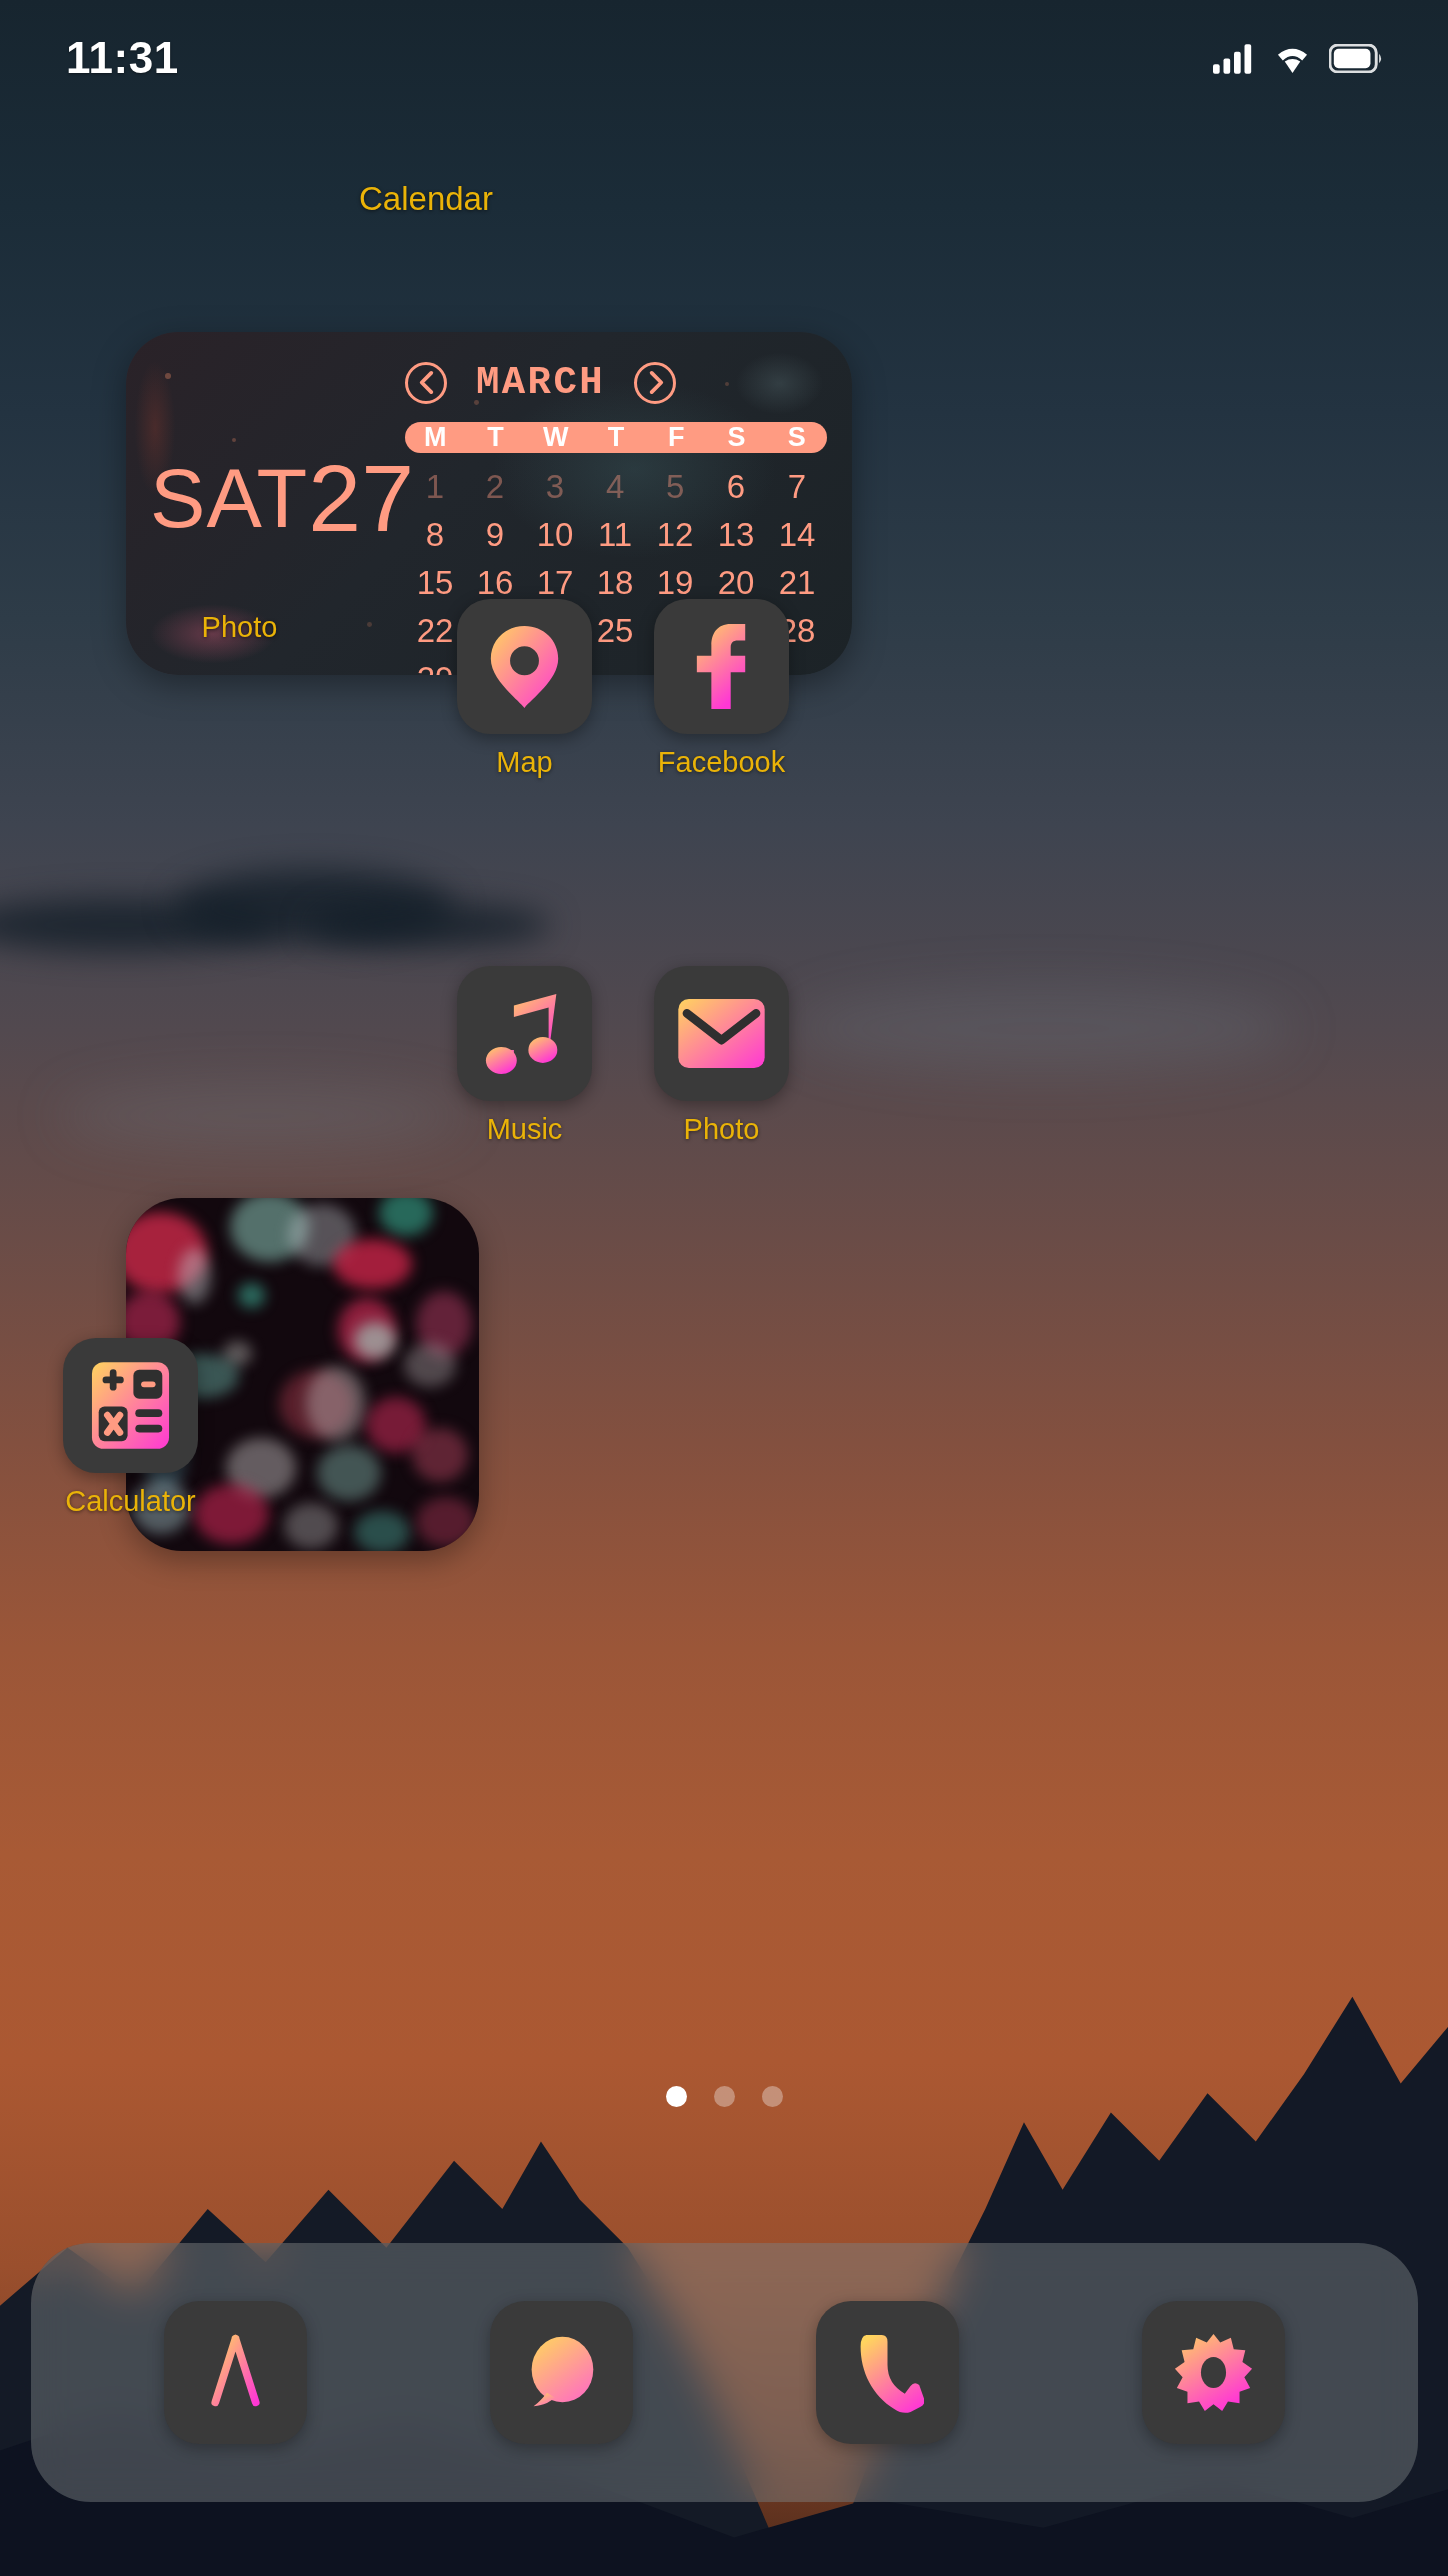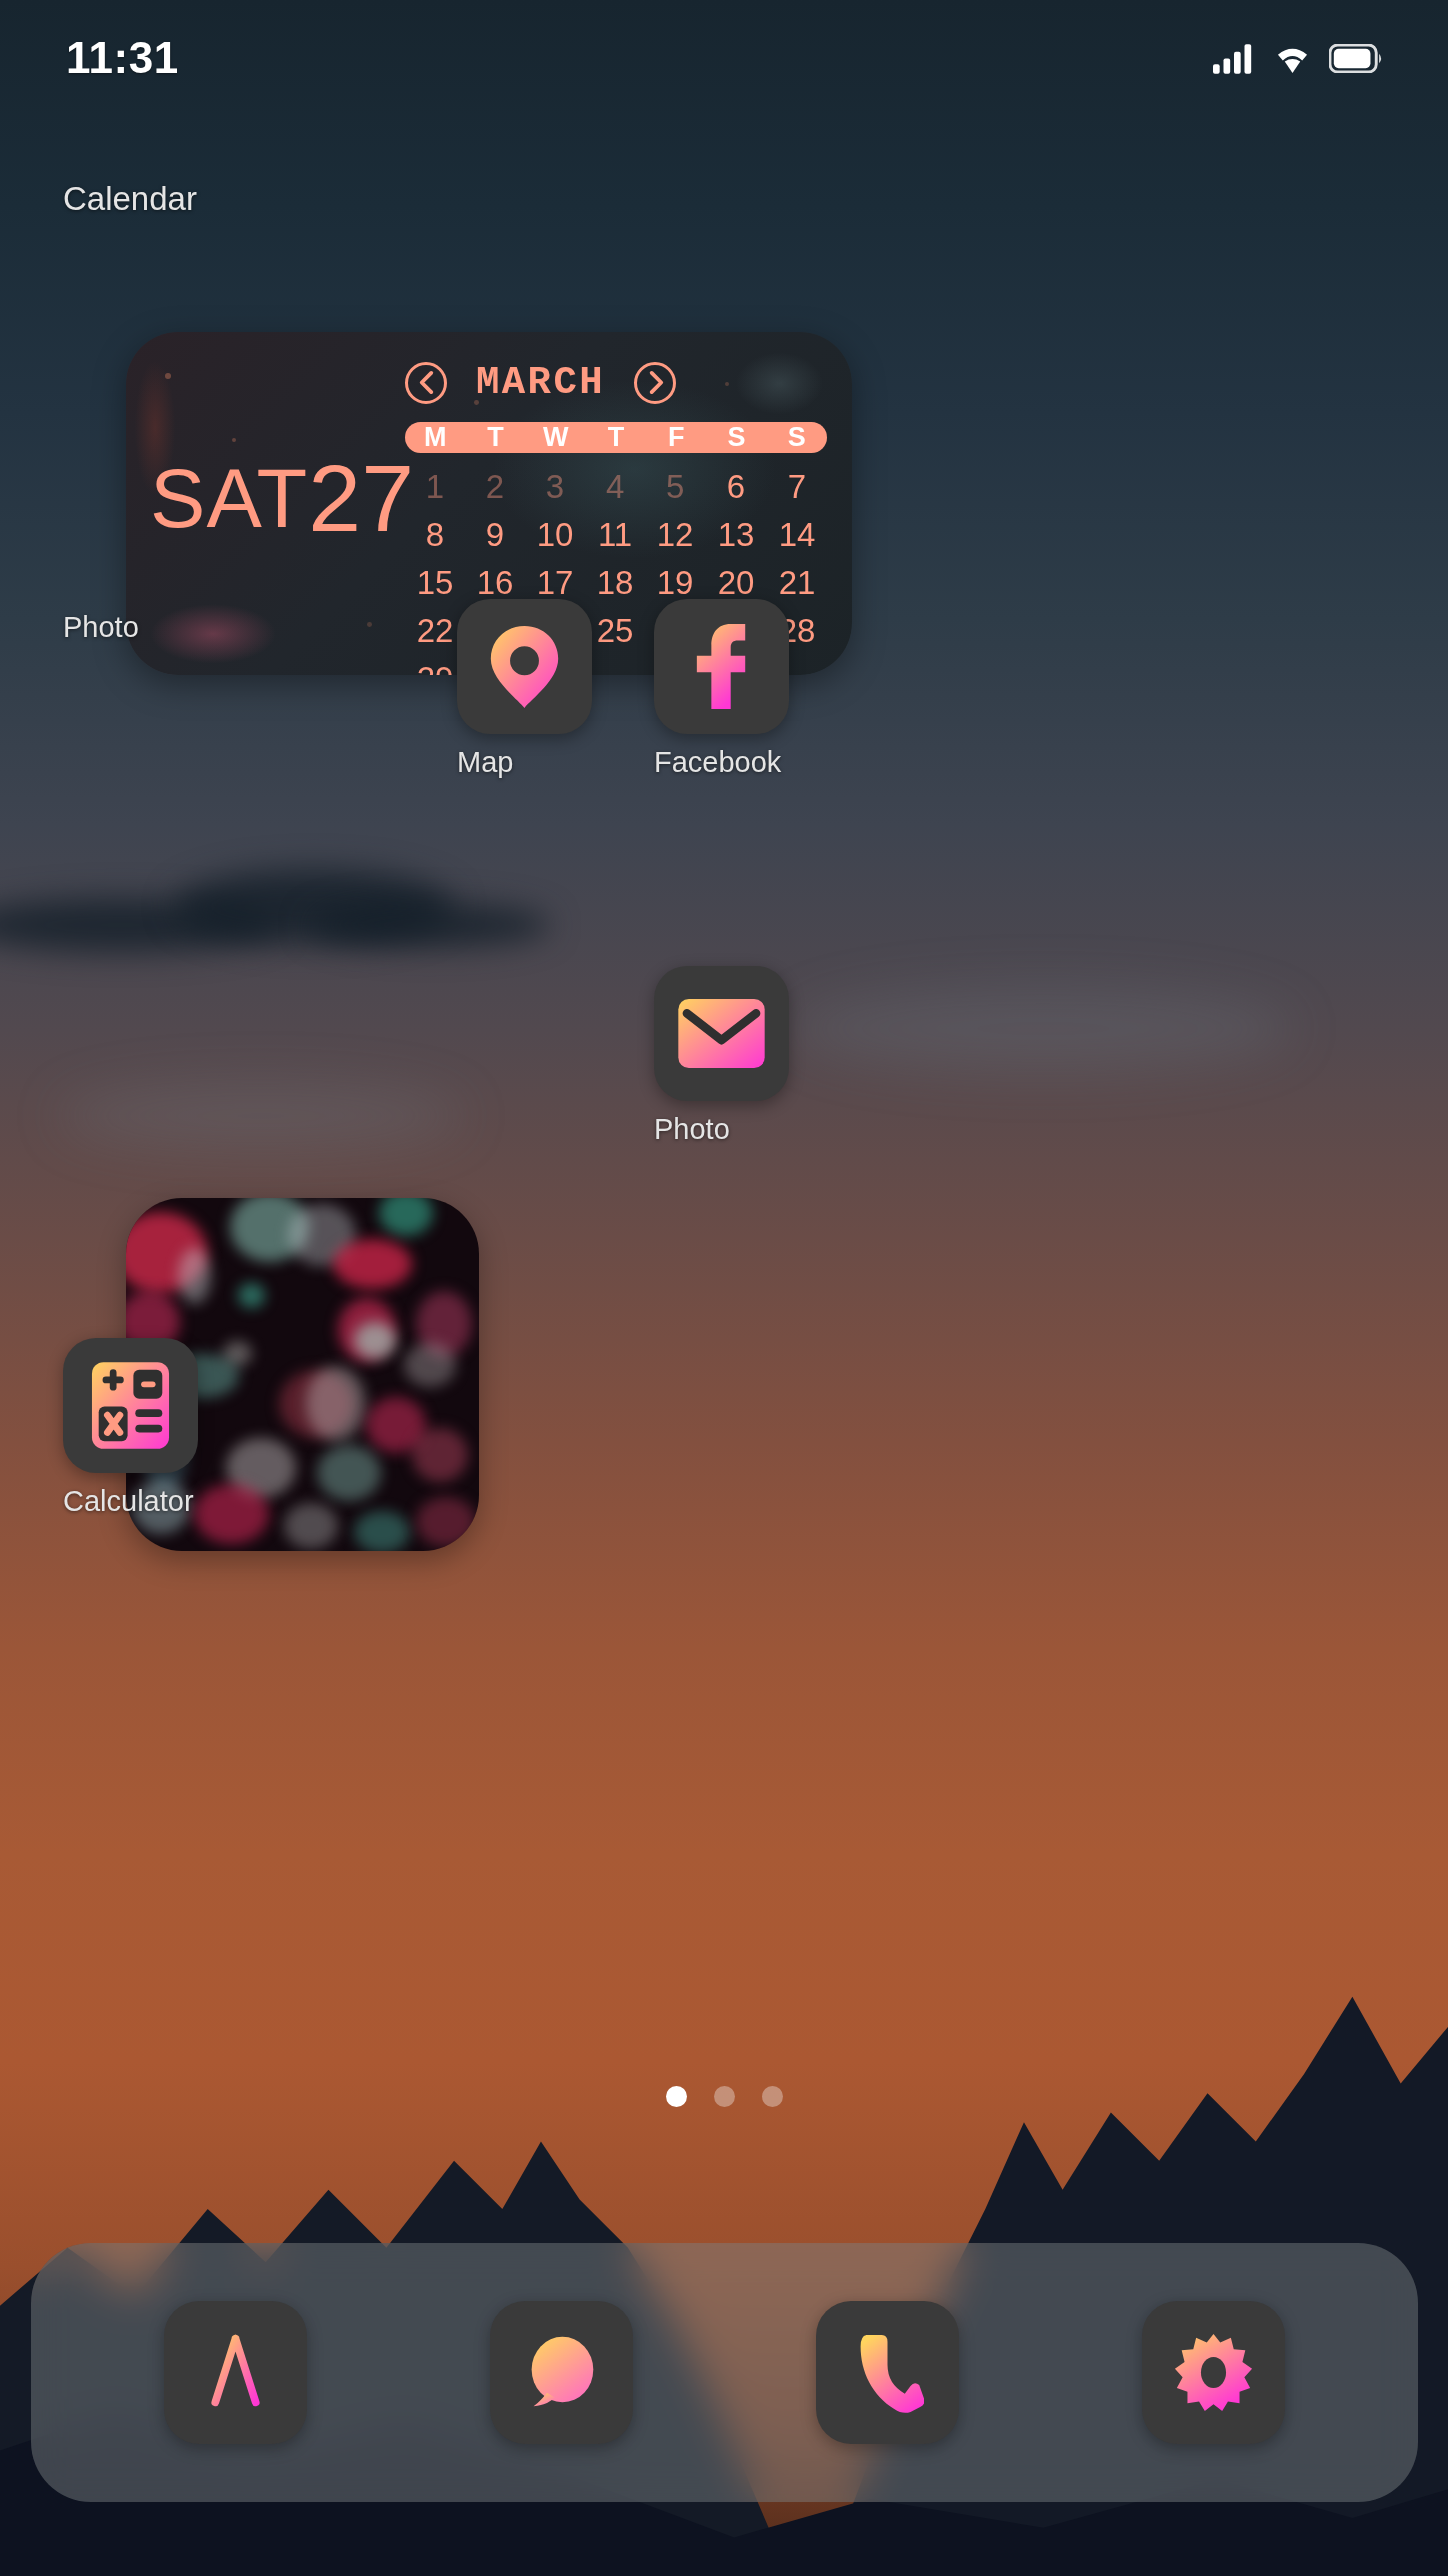--- a/index.html
+++ b/index.html
@@ -89,21 +89,21 @@
               row-gap:0px; flex:1; }
   .cal-cell { display:flex; align-items:center; justify-content:center;
               color:#ff9b82; font-size:33px; height:48px; }
   .cal-cell.dim { color:rgba(255,155,130,.42); }
   .cal-cell.today .pill {
     background:#ff9b82; color:#fff; border-radius:11.6px;
     padding:1.9px 12.6px 3.9px; line-height:1;
   }
 
   .widget-label, .app-label {
-    color:#e5e5e5; text-align:left;
+    color:#eab308; text-align:center;
     text-shadow:0 1px 3.9px rgba(0,0,0,.55);
   }
   .widget-label { font-size:33px; margin-top:13.5px; }
   .app-label { font-size:29px; margin-top:11.6px; }
 
   .photo-widget {
     position:absolute; left:63px; top:599px; width:353px; height:353px;
     border-radius:56px; overflow:hidden; box-shadow:0 9.7px 29px rgba(0,0,0,.3);
     background:#12080e;
   }
@@ -319,20 +319,36 @@
               <stop offset="100%" stop-color="#ff37d5"></stop>
             </linearGradient>
           </defs>
         <path d="M55 2 H40 C26 2 20 12 20 24 V35 H5 V52 H20 V90 H40 V52 H55 V35 H40 V26
                  C40 21 43 19 47 19 H55 Z" fill="url(#g2)"></path>
       </svg>
     </div>
     <div class="app-label">Facebook</div>
   </div>
 
+  <div class="app" style="left:457px;top:966px;">
+    <div class="app-icon">
+      <svg width="83" height="87" viewBox="0 0 86 90">
+        <defs>
+            <linearGradient id="g3" x1="0" y1="0" x2="0.6" y2="1">
+          <stop offset="0%" stop-color="#ffd45e"></stop>
+              <stop offset="100%" stop-color="#ff37d5"></stop>
+            </linearGradient>
+          </defs>
+        <path d="M76 4 L32 16 V62 h-8 v10 h8 V28 l36 -10 v38 h-6 v10 h6 Z" fill="url(#g3)"></path>
+        <ellipse cx="19" cy="73" rx="16" ry="14" fill="url(#g3)"></ellipse>
+        <ellipse cx="62" cy="62" rx="15" ry="13.5" fill="url(#g3)"></ellipse>
+      </svg>
+    </div>
+    <div class="app-label">Music</div>
+  </div>
 
   <div class="app" style="left:654px;top:966px;">
     <div class="app-icon">
       <svg width="89" height="71" viewBox="0 0 92 74">
         <defs>
             <linearGradient id="g4" x1="0" y1="0" x2="1" y2="1">
           <stop offset="0%" stop-color="#ffd45e"></stop>
               <stop offset="100%" stop-color="#ff37d5"></stop>
             </linearGradient>
           </defs>

